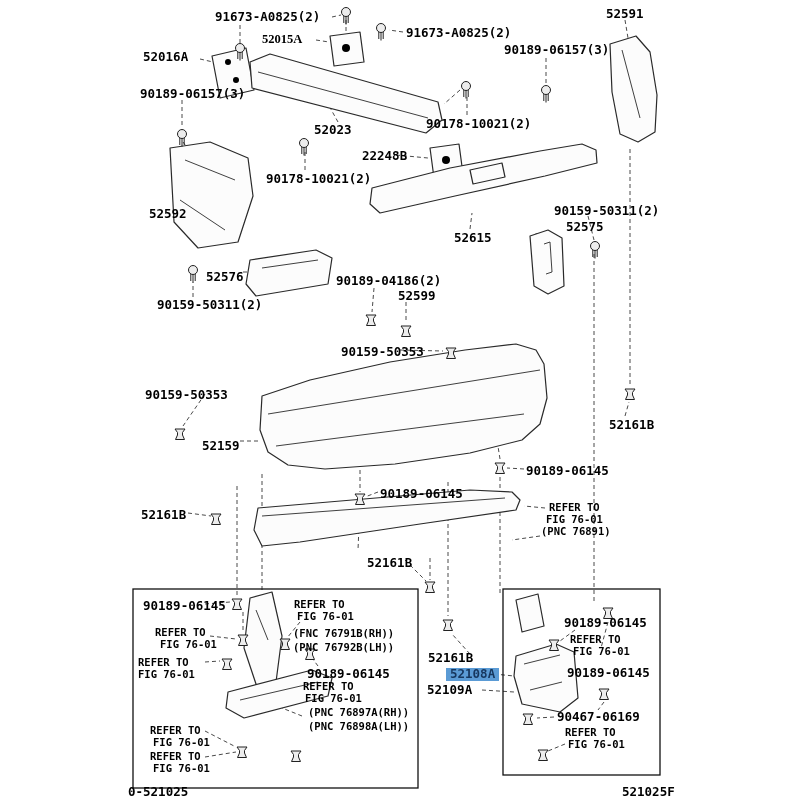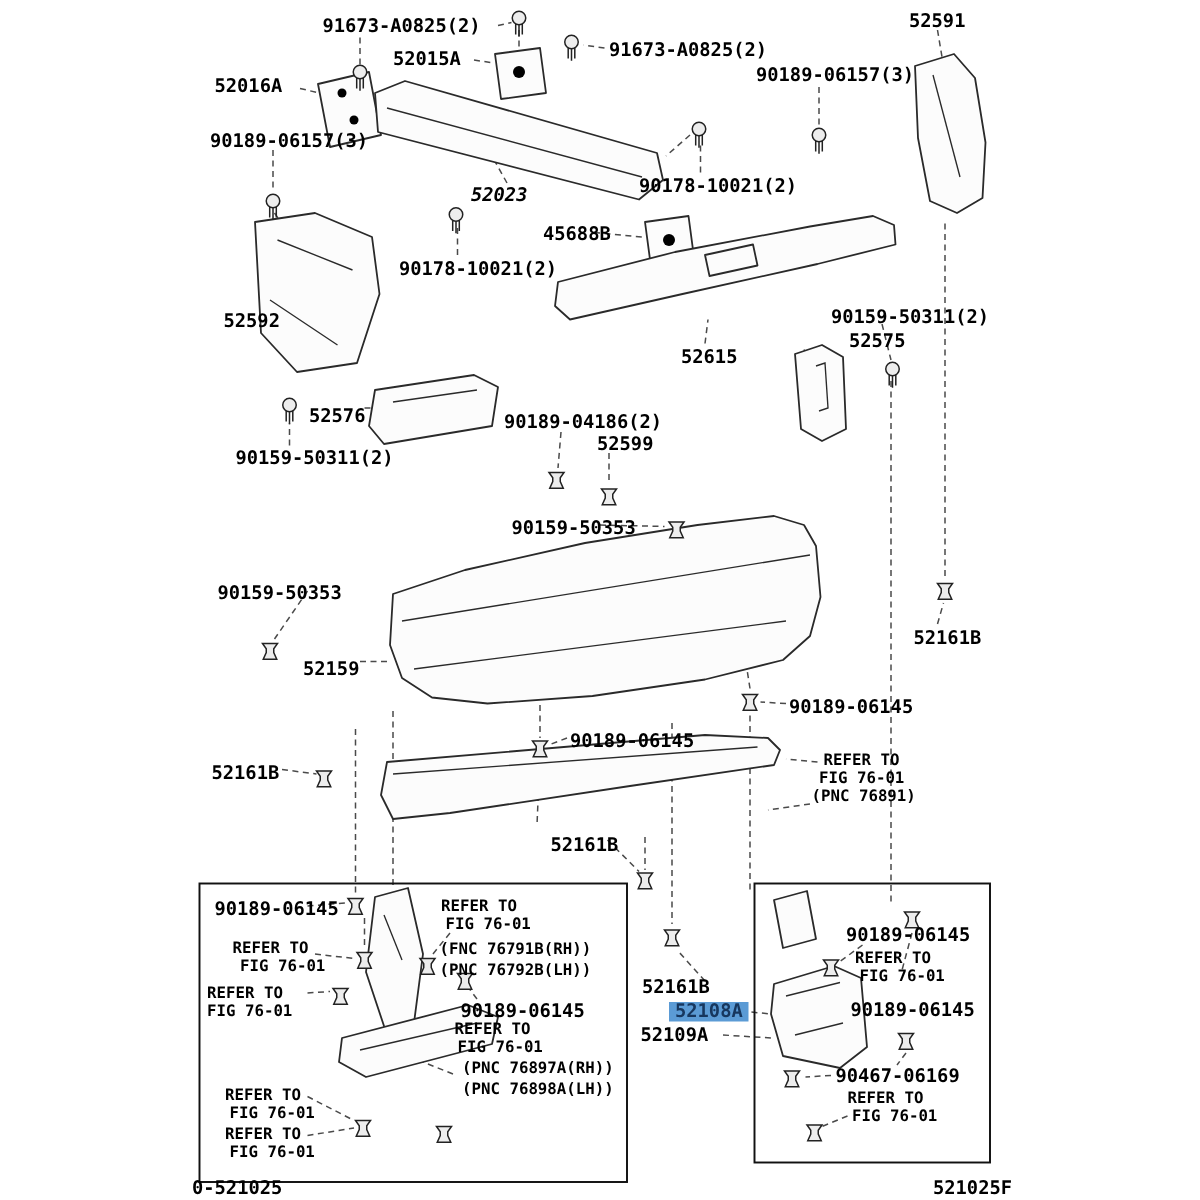--- a/index.html
+++ b/index.html
@@ -170,29 +170,29 @@
     </g>
 
     <g class="box">
       <rect x="133" y="589" width="285" height="199"></rect>
       <rect x="503" y="589" width="157" height="186"></rect>
     </g>
   </svg>
 
   <div id="labels">
       <div class="lbl part" style="left: 215px; top: 11px;">91673-A0825(2)</div>
-      <div class="lbl part" style="left: 262px; top: 33px;">52015A</div>
+      <div class="lbl part" style="left: 262px; top: 33px; font-family: Liberation Serif, serif;">52015A</div>
       <div class="lbl part" style="left: 406px; top: 27px;">91673-A0825(2)</div>
       <div class="lbl part" style="left: 143px; top: 51px;">52016A</div>
       <div class="lbl part" style="left: 504px; top: 44px;">90189-06157(3)</div>
       <div class="lbl part" style="left: 606px; top: 8px;">52591</div>
       <div class="lbl part" style="left: 140px; top: 88px;">90189-06157(3)</div>
-      <div class="lbl part" style="left: 314px; top: 124px; font-style: italic;">52023</div>
+      <div class="lbl part" style="left: 314px; top: 124px;">52023</div>
       <div class="lbl part" style="left: 426px; top: 118px;">90178-10021(2)</div>
-      <div class="lbl part" style="left: 362px; top: 150px;">45688B</div>
+      <div class="lbl part" style="left: 362px; top: 150px;">22248B</div>
       <div class="lbl part" style="left: 266px; top: 173px;">90178-10021(2)</div>
       <div class="lbl part" style="left: 149px; top: 208px;">52592</div>
       <div class="lbl part" style="left: 554px; top: 205px;">90159-50311(2)</div>
       <div class="lbl part" style="left: 454px; top: 232px;">52615</div>
       <div class="lbl part" style="left: 518px; top: 221px; margin-left: 48px;">52575</div>
       <div class="lbl part" style="left: 206px; top: 271px;">52576</div>
       <div class="lbl part" style="left: 336px; top: 275px;">90189-04186(2)</div>
       <div class="lbl part" style="left: 398px; top: 290px;">52599</div>
       <div class="lbl part" style="left: 157px; top: 299px;">90159-50311(2)</div>
       <div class="lbl part" style="left: 341px; top: 346px;">90159-50353</div>

